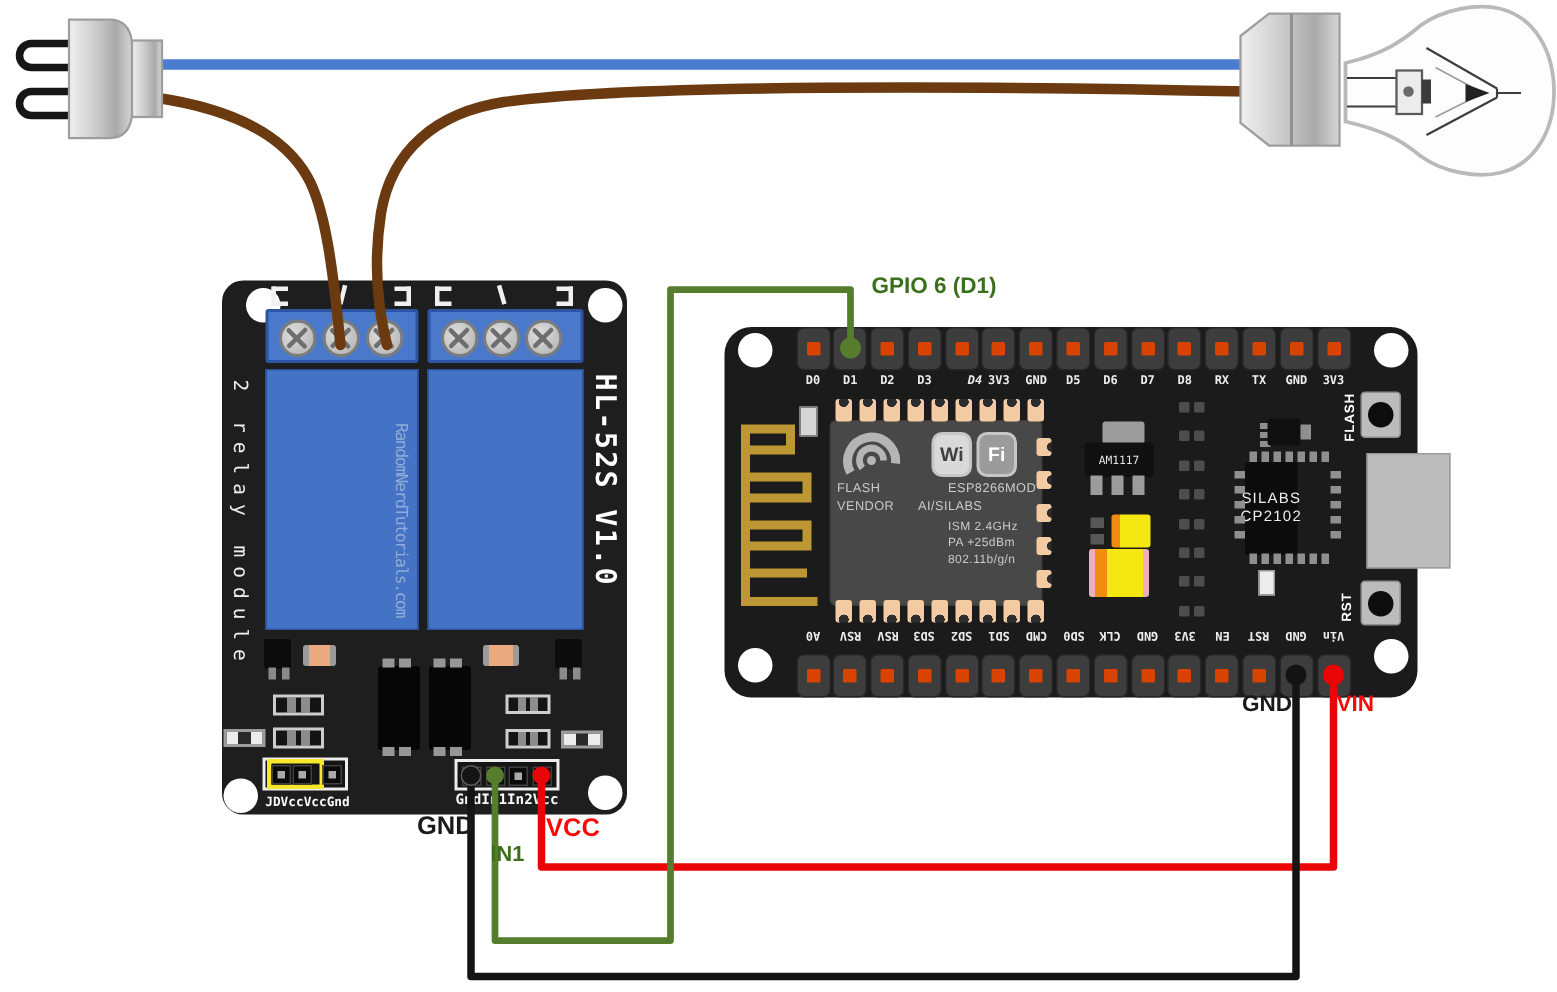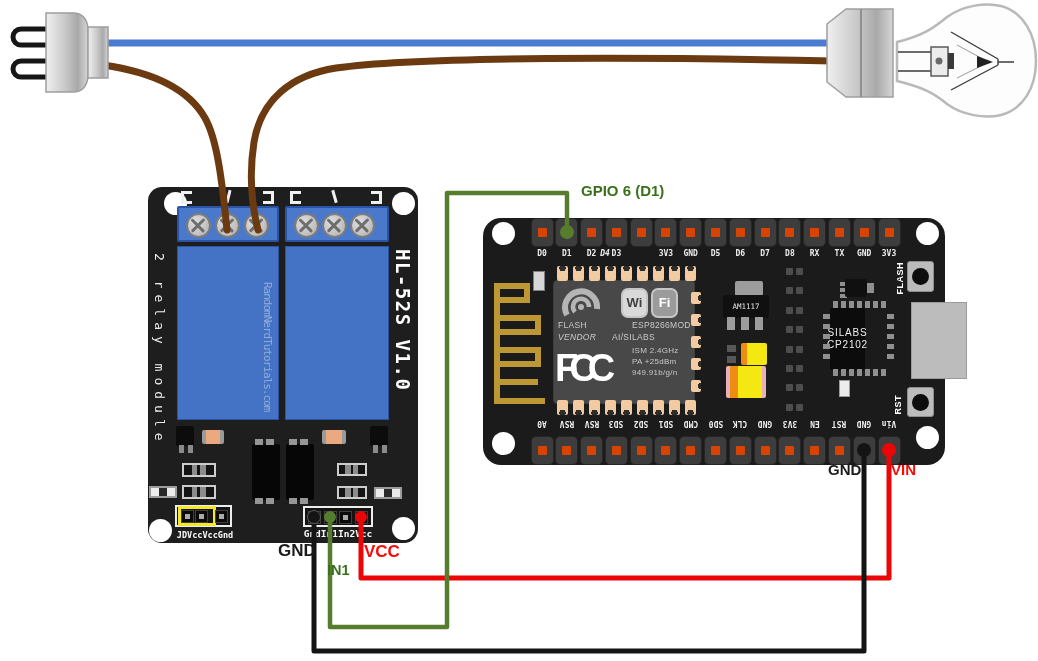--- a/index.html
+++ b/index.html
@@ -93,27 +93,26 @@
       <path d="M7 31 A16 16 0 1 1 37 25" stroke-width="6"></path>
       <path d="M15 28 A8 8 0 1 1 29 23" stroke-width="4.5"></path>
     </g>
     <circle cx="21" cy="23" r="3" fill="#b5b5b5"></circle>
   </svg>
   <div class="abs" style="left:621px;top:288px;width:27px;height:30px;background:#d9d9d9;border:2px solid #c6c6c6;border-radius:7px;box-sizing:border-box;
               font-weight:bold;font-size:13px;color:#3f3f3f;text-align:center;line-height:26px;">Wi</div>
   <div class="abs" style="left:651px;top:288px;width:27px;height:30px;background:#9b9b9b;border:2px solid #c6c6c6;border-radius:7px;box-sizing:border-box;
               font-weight:bold;font-size:13px;color:#fff;text-align:center;line-height:26px;">Fi</div>
   <div class="shieldtxt" style="left:558px;top:320px;font-size:8.5px;">FLASH</div>
-  <div class="shieldtxt" style="left:558px;top:332px;font-size:8.5px;font-style:italic;">VENDOR</div>
+  <div class="shieldtxt" style="left:558px;top:332px;font-size:8.5px;">VENDOR</div>
   <div class="shieldtxt" style="left:632px;top:320px;font-size:8.5px;">ESP8266MOD</div>
   <div class="shieldtxt" style="left:612px;top:332px;font-size:8.5px;">AI/SILABS</div>
   <div class="shieldtxt" style="left:632px;top:346px;font-size:8px;">ISM 2.4GHz</div>
   <div class="shieldtxt" style="left:632px;top:357px;font-size:8px;">PA +25dBm</div>
-  <div class="shieldtxt" style="left:632px;top:368px;font-size:8px;">949.91b/g/n</div>
-  <div class="abs" style="left:555px;top:343px;width:76px;height:50px;font-weight:900;font-size:38px;line-height:50px;color:#fff;letter-spacing:-9px;">FCC</div>
+  <div class="shieldtxt" style="left:632px;top:368px;font-size:8px;">802.11b/g/n</div>
 
   <div class="abs" style="left:735px;top:281px;width:28px;height:15px;background:#9c9c9c;border-radius:2px;"></div>
   <div class="abs mono" style="left:723px;top:295px;width:46px;height:23px;background:#101010;border-radius:2px;color:#e2e2e2;font-size:7.5px;text-align:center;line-height:23px;">AM1117</div>
   <div class="abs" style="left:727px;top:317px;width:8px;height:13px;background:#9c9c9c;"></div>
   <div class="abs" style="left:741px;top:317px;width:8px;height:13px;background:#9c9c9c;"></div>
   <div class="abs" style="left:755px;top:317px;width:8px;height:13px;background:#9c9c9c;"></div>
   <div class="abs" style="left:727px;top:345px;width:9px;height:7px;background:#575757;"></div>
   <div class="abs" style="left:727px;top:356px;width:9px;height:7px;background:#575757;"></div>
   <div class="abs" style="left:741px;top:343px;width:26px;height:22px;border-radius:2px;background:linear-gradient(90deg,#ef8d13 0 6px,#f5e712 6px);"></div>
   <div class="abs" style="left:726px;top:366px;width:40px;height:32px;border-radius:2px;background:linear-gradient(90deg,#e8b0ba 0 4px,#ef8d13 4px 12px,#f5e712 12px calc(100% - 4px),#e8b0ba calc(100% - 4px));"></div>
@@ -197,21 +196,21 @@
     <div class="sockdot" style="position: absolute; left: 562.3px; top: 228px;"></div>
     <div class="pinlab" style="position: absolute; left: 551.8px; top: 249px;">D1</div>
     <div class="sock" style="position: absolute; left: 580.1px; top: 218px;"></div>
     <div class="sockdot" style="position: absolute; left: 587.1px; top: 228px;"></div>
     <div class="pinlab" style="position: absolute; left: 576.6px; top: 249px;">D2</div>
     <div class="sock" style="position: absolute; left: 604.9px; top: 218px;"></div>
     <div class="sockdot" style="position: absolute; left: 611.9px; top: 228px;"></div>
     <div class="pinlab" style="position: absolute; left: 601.4px; top: 249px;">D3</div>
     <div class="sock" style="position: absolute; left: 629.6px; top: 218px;"></div>
     <div class="sockdot" style="position: absolute; left: 636.6px; top: 228px;"></div>
-    <div class="pinlab" style="position: absolute; left: 590px; top: 249px; font-style: italic;">D4</div>
+    <div class="pinlab" style="position: absolute; left: 635px; top: 249px; font-style: italic;">D4</div>
     <div class="sock" style="position: absolute; left: 654.4px; top: 218px;"></div>
     <div class="sockdot" style="position: absolute; left: 661.4px; top: 228px;"></div>
     <div class="pinlab" style="position: absolute; left: 650.9px; top: 249px;">3V3</div>
     <div class="sock" style="position: absolute; left: 679.2px; top: 218px;"></div>
     <div class="sockdot" style="position: absolute; left: 686.2px; top: 228px;"></div>
     <div class="pinlab" style="position: absolute; left: 675.7px; top: 249px;">GND</div>
     <div class="sock" style="position: absolute; left: 704px; top: 218px;"></div>
     <div class="sockdot" style="position: absolute; left: 711px; top: 228px;"></div>
     <div class="pinlab" style="position: absolute; left: 700.5px; top: 249px;">D5</div>
     <div class="sock" style="position: absolute; left: 728.8px; top: 218px;"></div>

